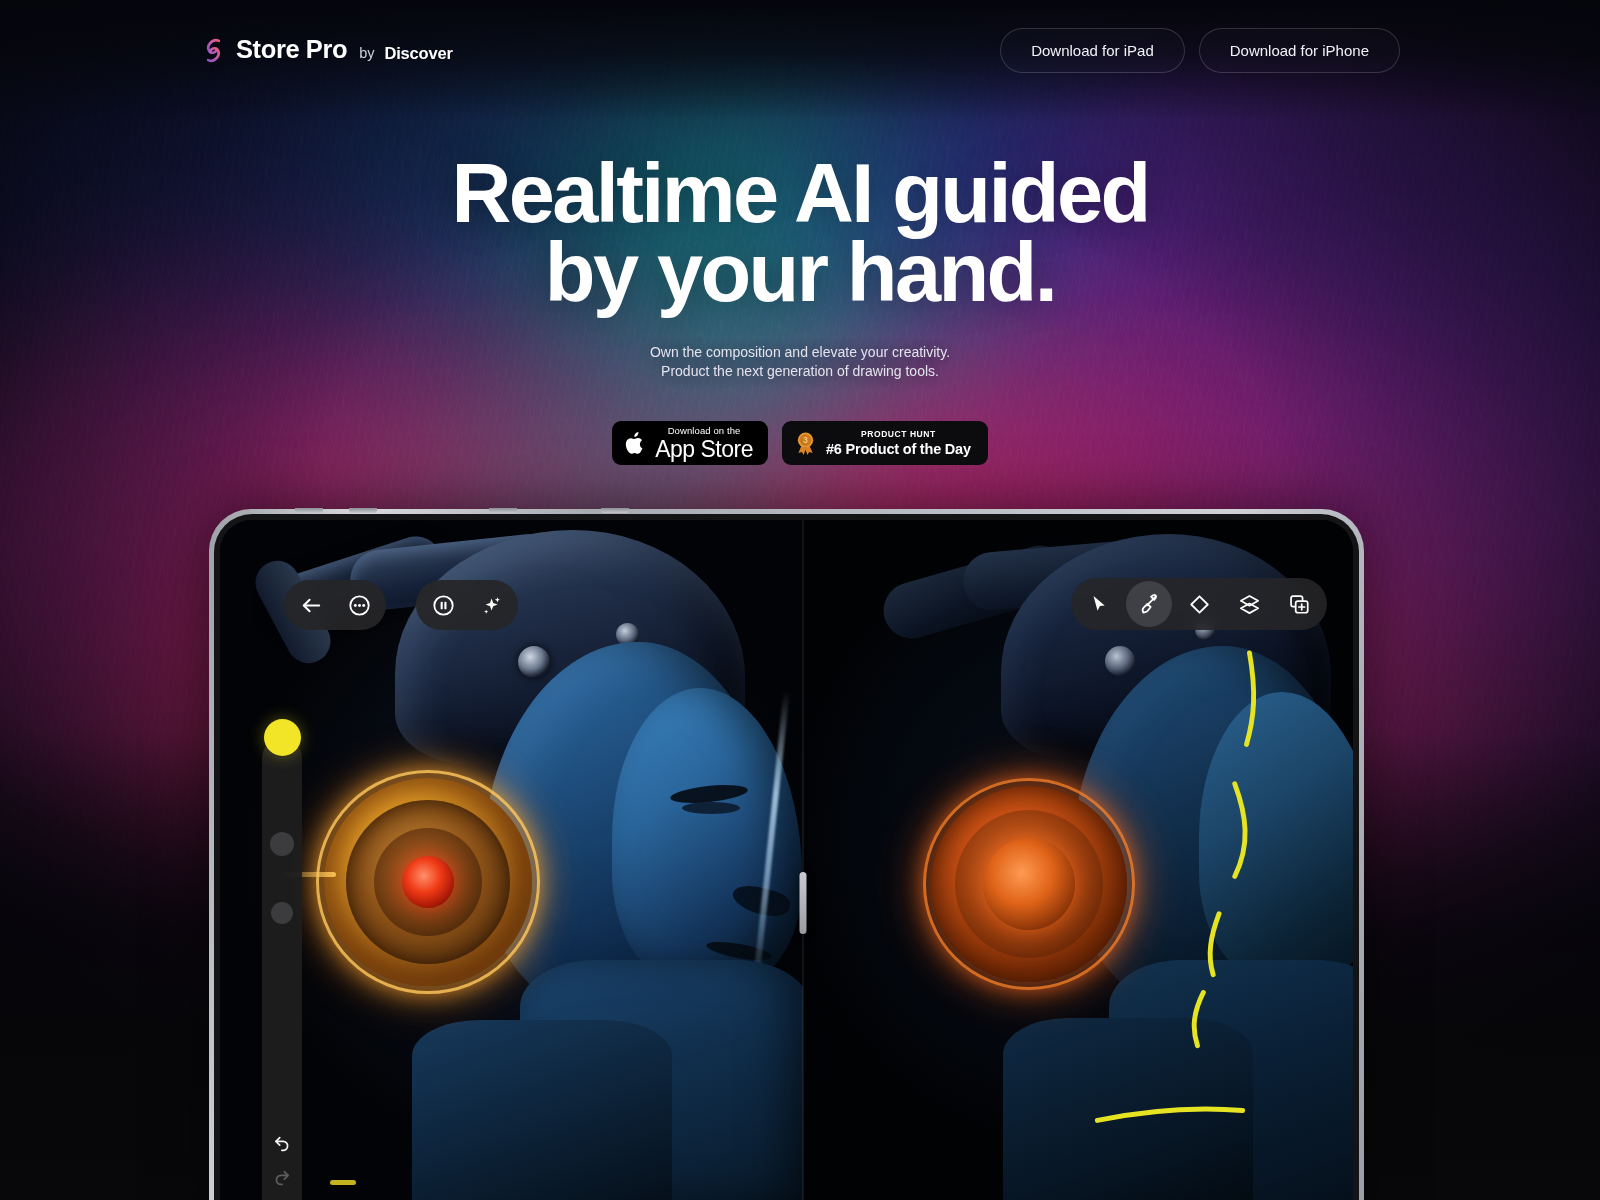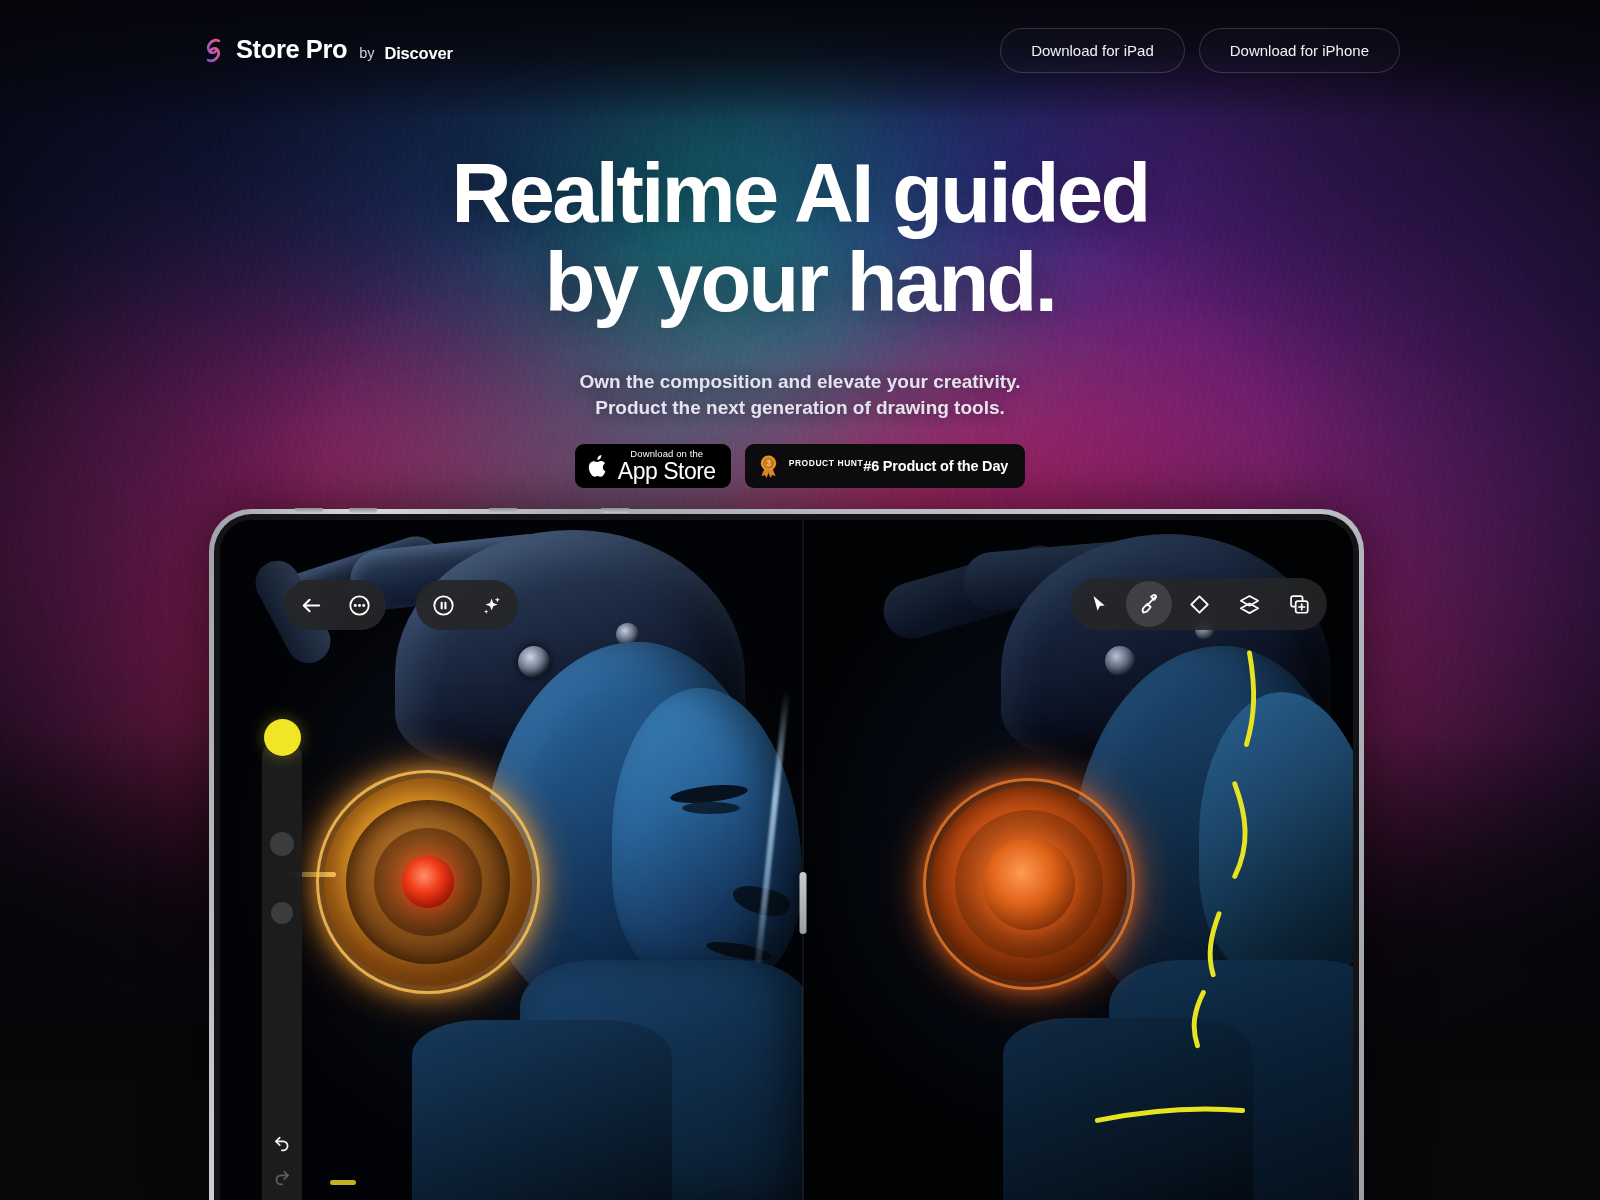--- a/index.html
+++ b/index.html
@@ -36,35 +36,35 @@
                  position:relative; top:3px; }
   .hdr-actions { display:flex; align-items:center; gap:14px; }
   .pill-btn { border:1px solid rgba(255,255,255,.16); border-radius:999px;
               padding:13px 30px; font-size:15px; color:#f0f2f7; background:rgba(255,255,255,.015);
               white-space:nowrap; cursor:pointer; }
 
   
   #hero { position:absolute; top:0; left:0; right:0; z-index:30; text-align:center; padding-top:155px; }
   .h1 { font-size:83px; line-height:.95; font-weight:700; color:#fff; letter-spacing:-2.6px;
         text-shadow:0 2px 34px rgba(0,0,0,.33); }
-  .h1 .l2 { display:block; margin-top:10px; }
-  .sub { margin-top:46px; font-size:19px; line-height:1.38; color:#e4e3ef; font-weight:700;
+  .h1 .l2 { display:block; }
+  .sub { margin-top:30px; font-size:14px; line-height:1.38; color:#e4e3ef; font-weight:400;
          text-shadow:0 1px 14px rgba(0,0,0,.45); }
-  .badges { margin-top:23px; display:flex; justify-content:center; align-items:stretch; gap:14px; }
+  .badges { margin-top:40px; display:flex; justify-content:center; align-items:stretch; gap:14px; }
 
   .appstore { background:#000; border-radius:9px; height:44px; display:flex; align-items:center;
               gap:9px; padding:0 15px 0 13px; cursor:pointer; }
   .appstore .txt { display:flex; flex-direction:column; justify-content:center; line-height:1; }
   .appstore .t1 { font-size:9.5px; color:#fff; letter-spacing:.1px; margin-bottom:2px; }
   .appstore .t2 { font-size:23px; color:#fff; font-weight:500; letter-spacing:-.5px; }
 
   .ph { background:#0c0c0e; border-radius:9px; height:44px; display:flex; align-items:center;
         gap:9px; padding:0 17px 0 12px; cursor:pointer; }
   .ph .medal { width:23px; height:25px; flex:0 0 auto; }
-  .ph .txt { display:flex; flex-direction:row; justify-content:center; line-height:1; }
+  .ph .txt { display:flex; flex-direction:column; justify-content:center; line-height:1; }
   .ph .t1 { font-size:8.5px; color:#fff; font-weight:700; letter-spacing:.55px; margin-bottom:4px; }
   .ph .t2 { font-size:14.5px; color:#fff; font-weight:700; letter-spacing:-.2px; }
 
   
   #tablet { position:absolute; left:209px; top:509px; width:1155px; height:700px; z-index:25; }
   .frame { position:absolute; inset:0; border-radius:42px 42px 0 0;
            background:linear-gradient(100deg,#9ea0a8 0%,#d7d9de 12%,#a9abb3 30%,#bcbec6 58%,#cfd1d7 80%,#9c9ea6 100%);
            box-shadow:0 -2px 60px rgba(0,0,0,.55); }
   .frame-in { position:absolute; left:5px; right:5px; top:5px; bottom:0;
               border-radius:38px 38px 0 0; background:#141416; }

